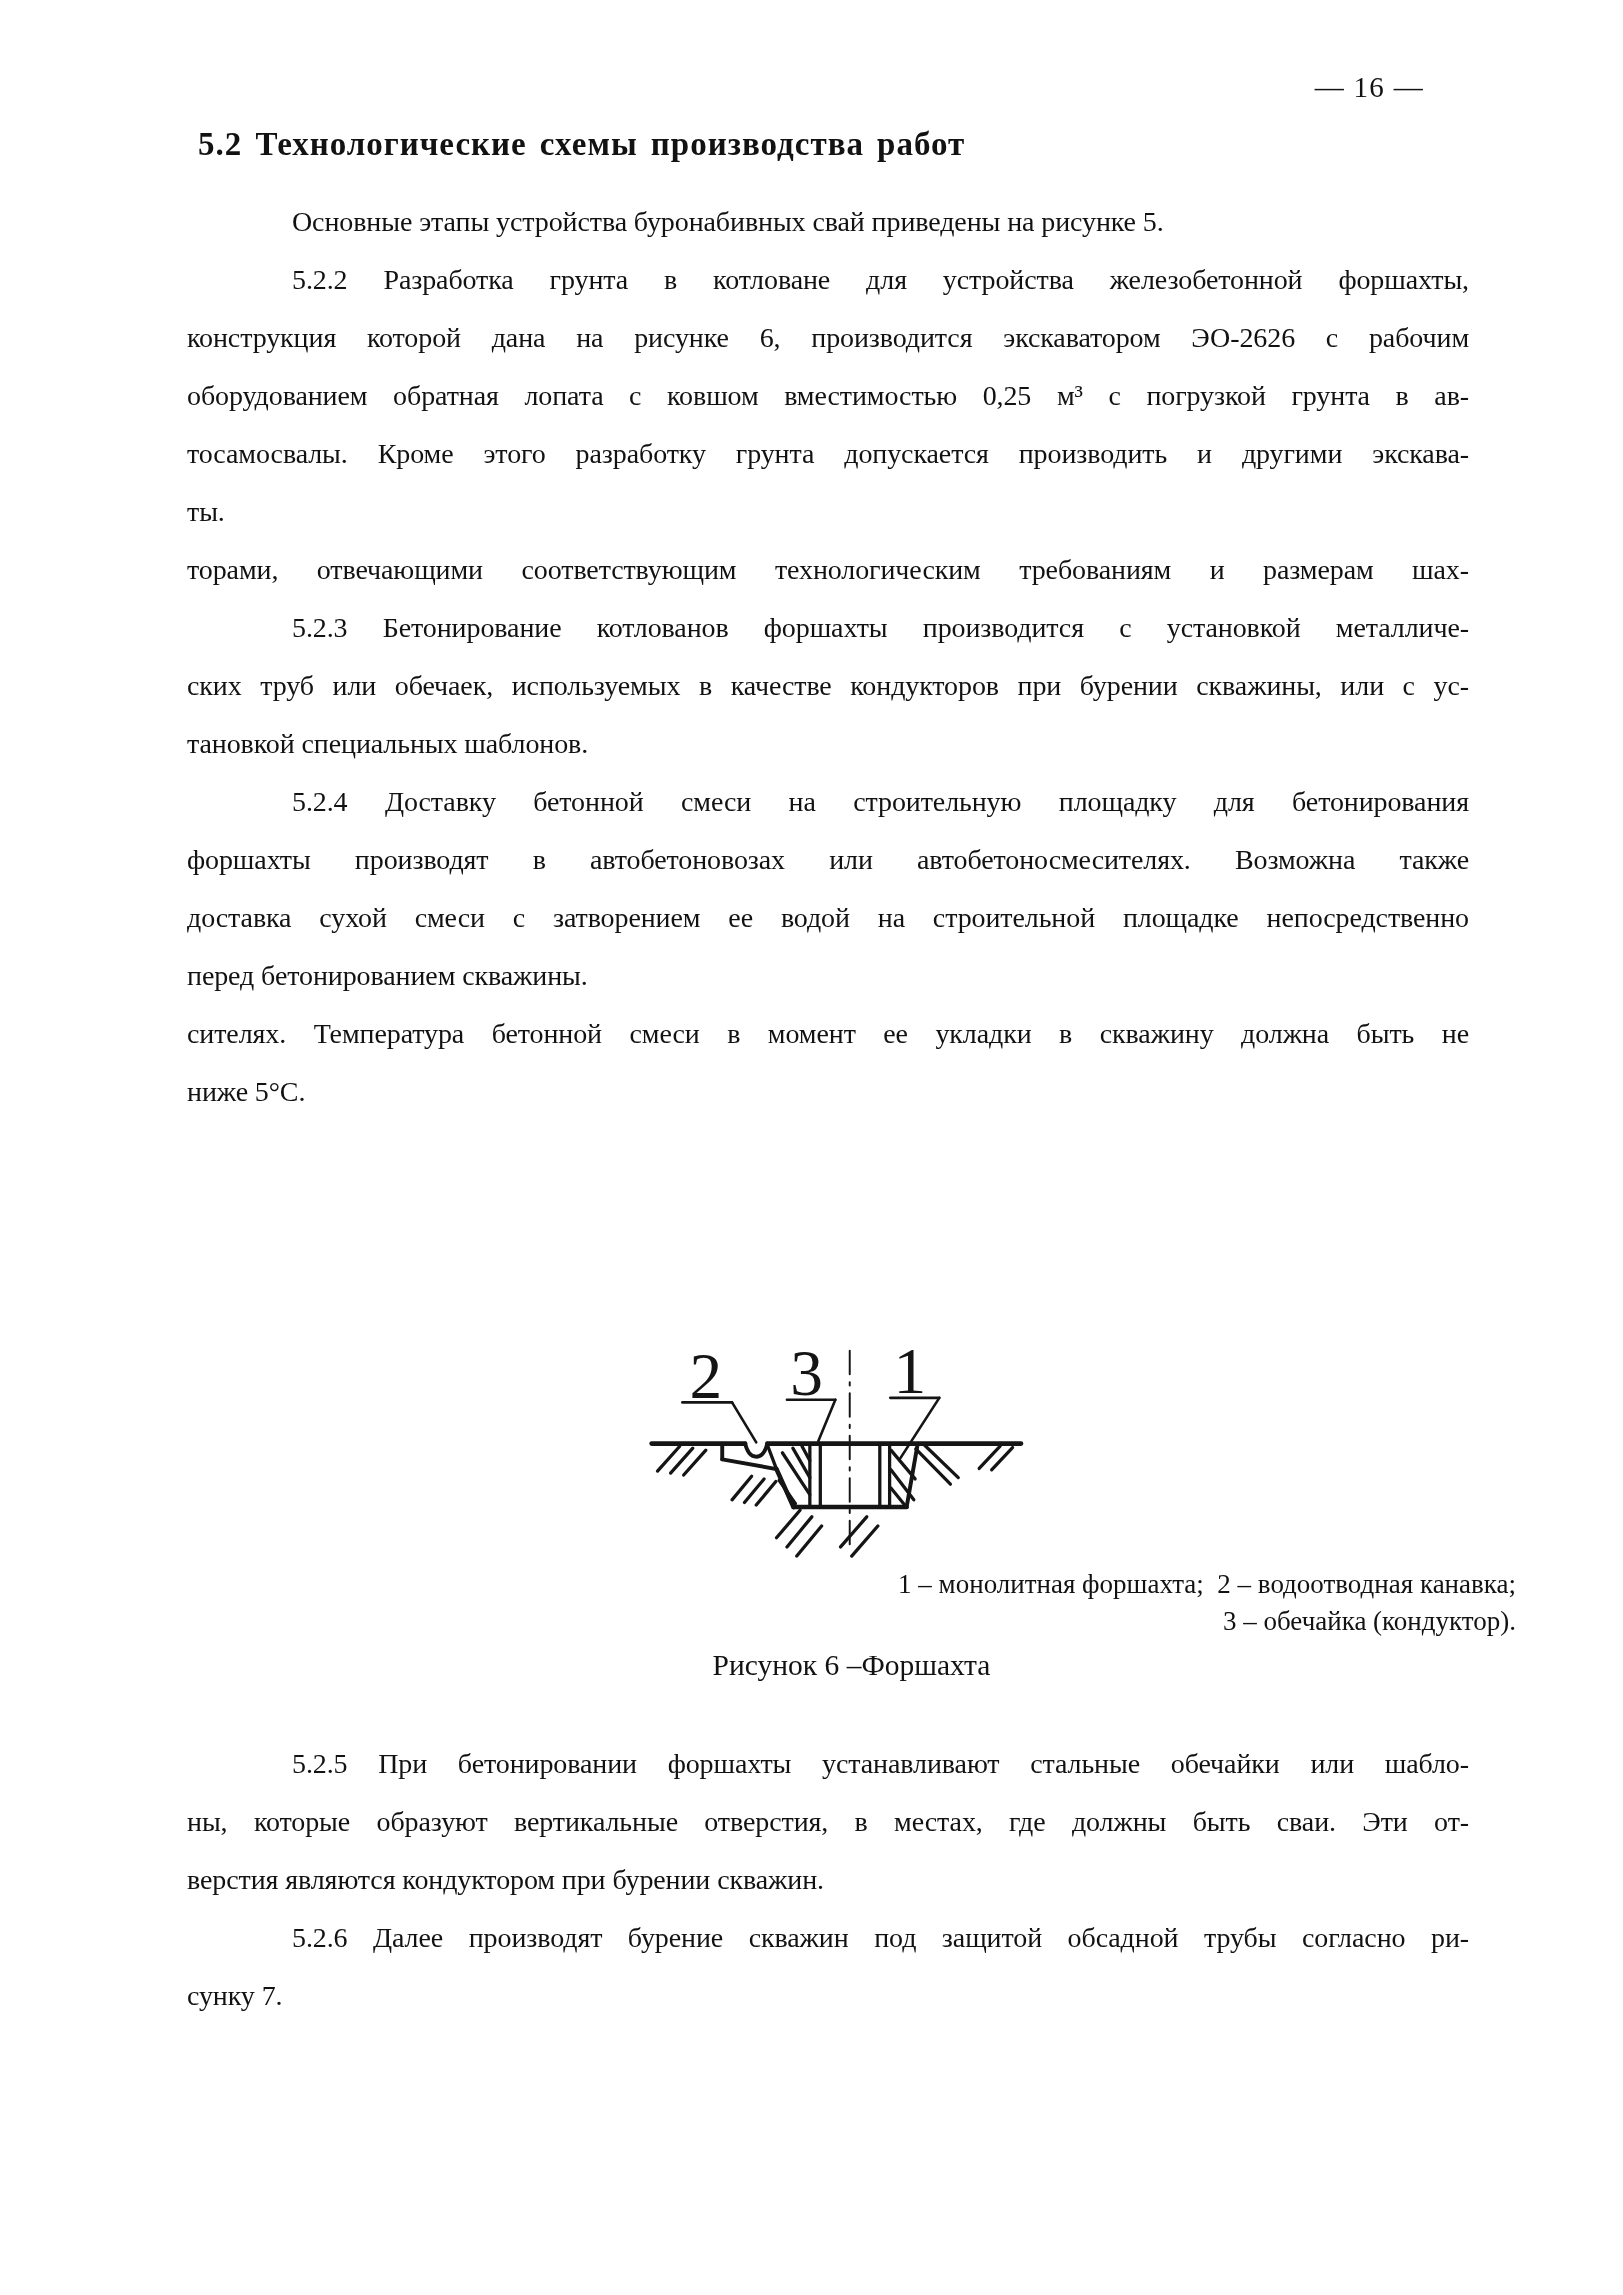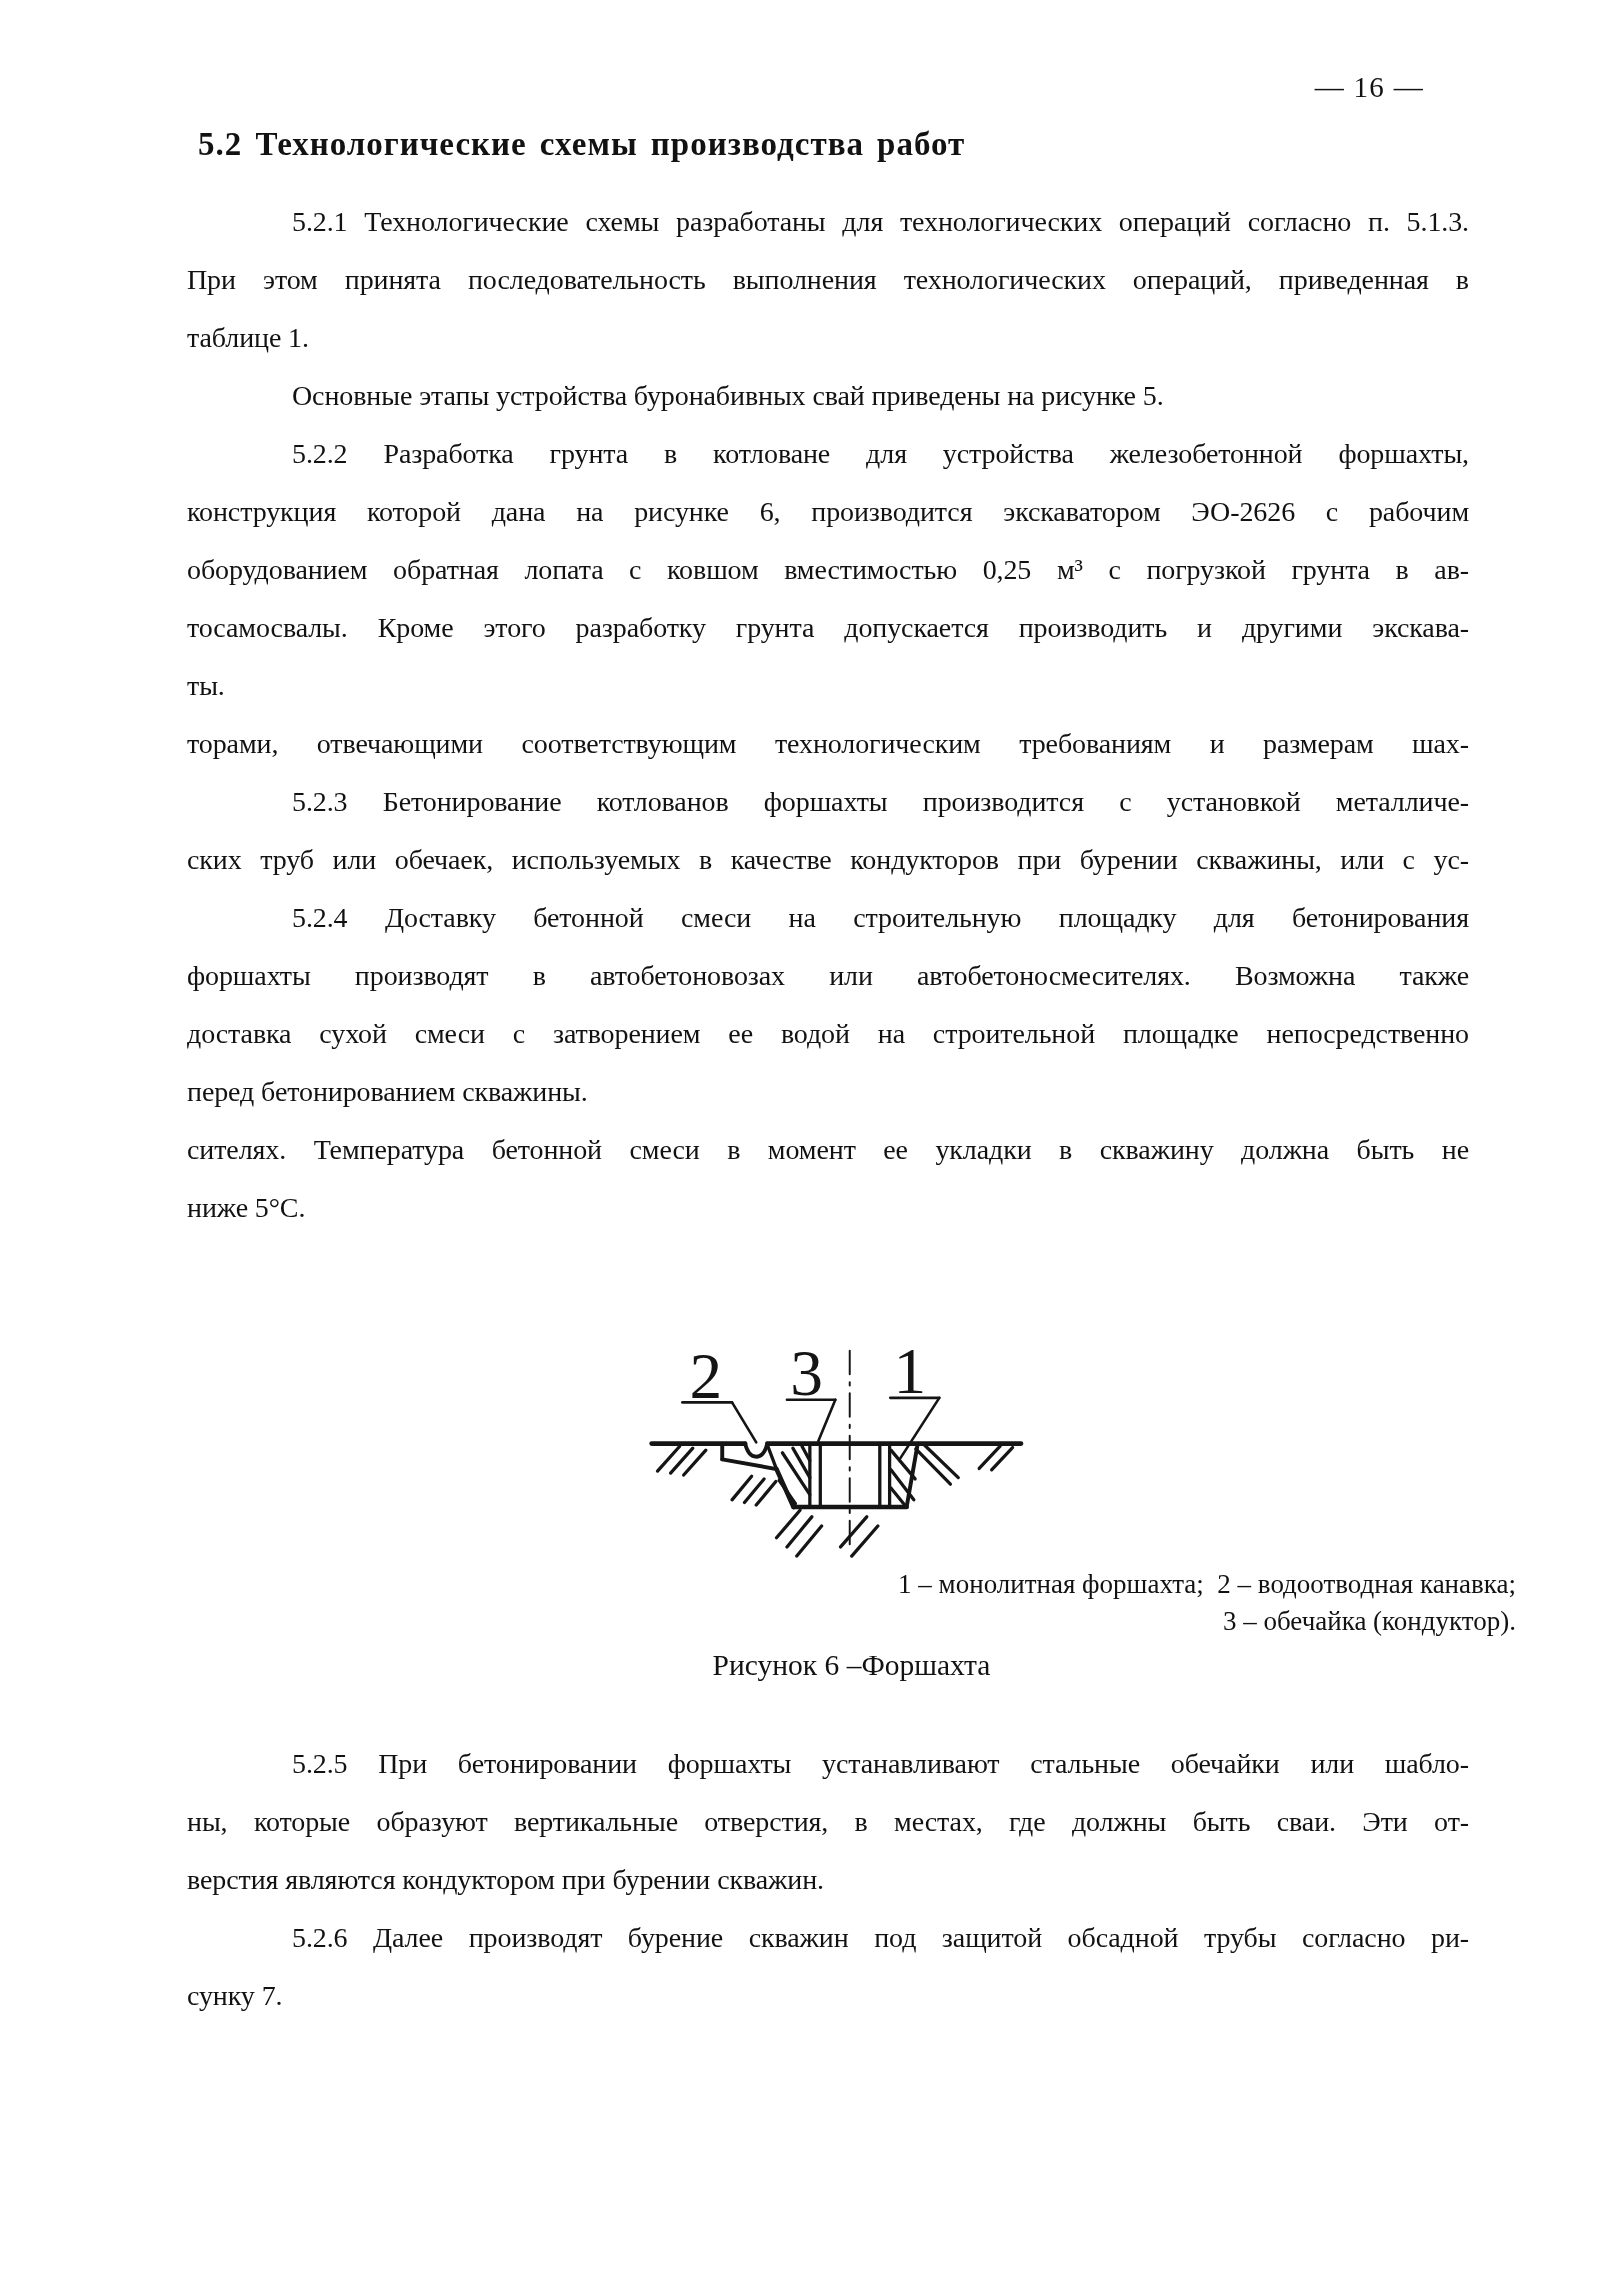--- a/index.html
+++ b/index.html
@@ -50,38 +50,34 @@
 </style>
 </head>
 <body>
 
 <div class="page-number">— 16 —</div>
 
 <div class="heading">5.2 Технологические схемы производства работ</div>
 
 <div id="body-before" class="body-block">
     <div class="para">
-      <div class="line first">5.2.1 Технологические схемы разработаны для технологических операций согласно п. 5.1.3.</div>
-      <div class="line">При этом принята последовательность выполнения технологических операций, приведенная в</div>
-      <div class="line last">таблице 1.</div>
-    </div>
-    <div class="para">
       <div class="line first last">Основные этапы устройства буронабивных свай приведены на рисунке 5.</div>
     </div>
     <div class="para">
       <div class="line first">5.2.2 Разработка грунта в котловане для устройства железобетонной форшахты,</div>
       <div class="line">конструкция которой дана на рисунке 6, производится экскаватором ЭО-2626 с рабочим</div>
       <div class="line">оборудованием обратная лопата с ковшом вместимостью 0,25 м³ с погрузкой грунта в ав-</div>
       <div class="line">тосамосвалы. Кроме этого разработку грунта допускается производить и другими экскава-</div>
       <div class="line last">ты.</div>
       <div class="line">торами, отвечающими соответствующим технологическим требованиям и размерам шах-</div>
     </div>
     <div class="para">
       <div class="line first">5.2.3 Бетонирование котлованов форшахты производится с установкой металличе-</div>
       <div class="line">ских труб или обечаек, используемых в качестве кондукторов при бурении скважины, или с ус-</div>
+      <div class="line last">тановкой специальных шаблонов.</div>
     </div>
     <div class="para">
       <div class="line first">5.2.4 Доставку бетонной смеси на строительную площадку для бетонирования</div>
       <div class="line">форшахты производят в автобетоновозах или автобетоносмесителях. Возможна также</div>
       <div class="line">доставка сухой смеси с затворением ее водой на строительной площадке непосредственно</div>
       <div class="line last">перед бетонированием скважины.</div>
     </div>
     <div class="para">
       <div class="line">сителях. Температура бетонной смеси в момент ее укладки в скважину должна быть не</div>
       <div class="line last">ниже 5°С.</div>

